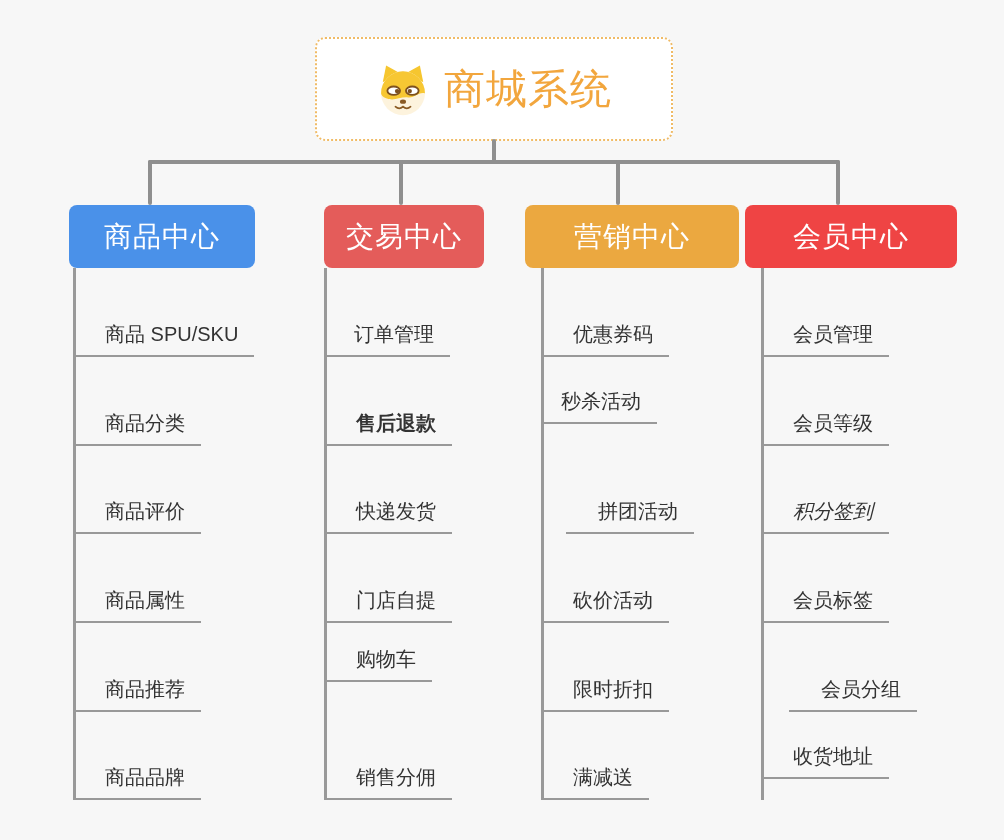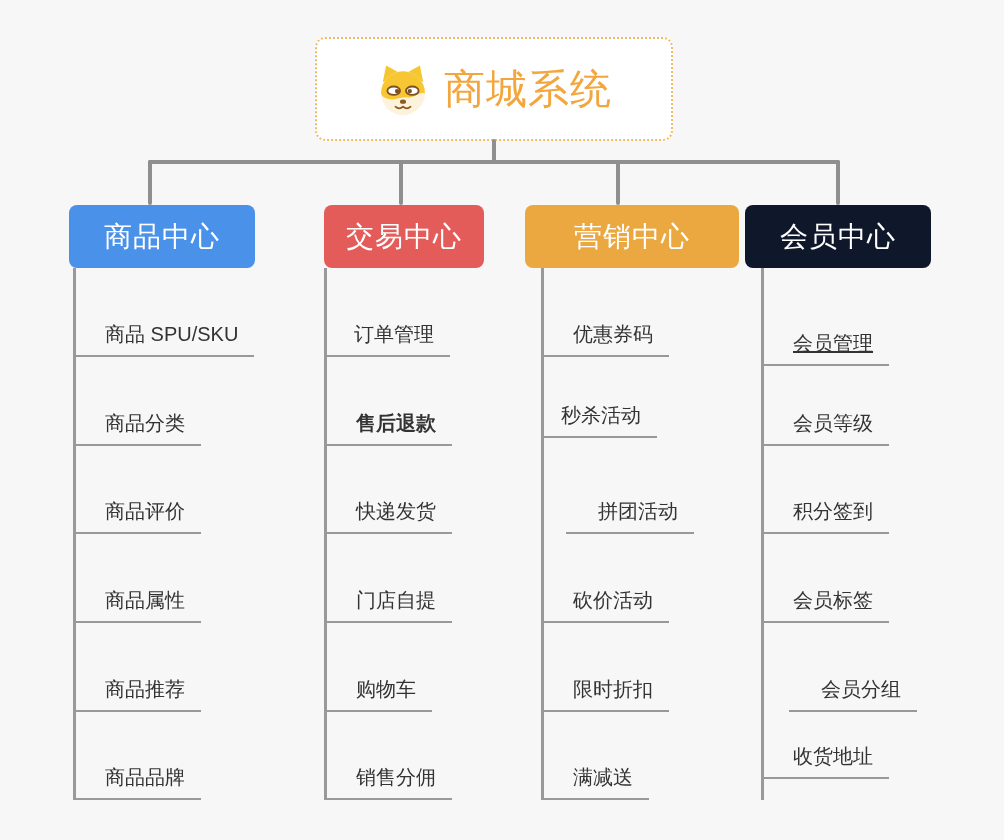--- a/index.html
+++ b/index.html
@@ -77,35 +77,35 @@
       <div class="child-item" style="left: 73px; top: 581px;">商品属性</div>
       <div class="child-item" style="left: 73px; top: 670px;">商品推荐</div>
       <div class="child-item" style="left: 73px; top: 758px;">商品品牌</div>
       <div class="line" style="left: 399px; top: 160px; width: 4px; height: 45px;"></div>
       <div class="branch-node" style="left: 288px; width: 160px; background: rgb(228, 92, 90); margin-left: 36px;">交易中心</div>
       <div class="trunk" style="left: 324px; top: 268px; height: 532px;"></div>
       <div class="child-item" style="left: 324px; top: 315px; padding-left: 30px;">订单管理</div>
       <div class="child-item" style="left: 324px; top: 404px; font-weight: bold;">售后退款</div>
       <div class="child-item" style="left: 324px; top: 492px;">快递发货</div>
       <div class="child-item" style="left: 324px; top: 581px;">门店自提</div>
-      <div class="child-item" style="left: 324px; top: 670px;">购物车</div>
+      <div class="child-item" style="left: 324px; top: 640px;">购物车</div>
       <div class="child-item" style="left: 324px; top: 758px;">销售分佣</div>
       <div class="line" style="left: 616px; top: 160px; width: 4px; height: 45px;"></div>
       <div class="branch-node" style="left: 525px; width: 214px; background: rgb(235, 168, 64);">营销中心</div>
       <div class="trunk" style="left: 541px; top: 268px; height: 532px;"></div>
       <div class="child-item" style="left: 541px; top: 315px;">优惠券码</div>
-      <div class="child-item" style="left: 541px; top: 396px; padding-left: 20px;">秒杀活动</div>
+      <div class="child-item" style="left: 541px; top: 382px; padding-left: 20px;">秒杀活动</div>
       <div class="child-item" style="left: 566px; top: 492px;">拼团活动</div>
       <div class="child-item" style="left: 541px; top: 581px;">砍价活动</div>
       <div class="child-item" style="left: 541px; top: 670px;">限时折扣</div>
       <div class="child-item" style="left: 541px; top: 758px;">满减送</div>
       <div class="line" style="left: 836px; top: 160px; width: 4px; height: 45px;"></div>
-      <div class="branch-node" style="left: 745px; width: 186px; background: #0f172a;">会员中心</div>
+      <div class="branch-node" style="left: 745px; width: 212px; background: #ef4444;">会员中心</div>
       <div class="trunk" style="left: 761px; top: 268px; height: 532px;"></div>
-      <div class="child-item" style="left: 761px; top: 324px; text-decoration: underline;">会员管理</div>
+      <div class="child-item" style="left: 761px; top: 315px;">会员管理</div>
       <div class="child-item" style="left: 761px; top: 404px;">会员等级</div>
-      <div class="child-item" style="left: 761px; top: 492px;">积分签到</div>
+      <div class="child-item" style="left: 761px; top: 492px; font-style: italic;">积分签到</div>
       <div class="child-item" style="left: 761px; top: 581px;">会员标签</div>
       <div class="child-item" style="left: 761px; top: 670px; margin-left: 28px;">会员分组</div>
       <div class="child-item" style="left: 761px; top: 737px;">收货地址</div>
     </div>
 
 </div>
 
 </body></html>

